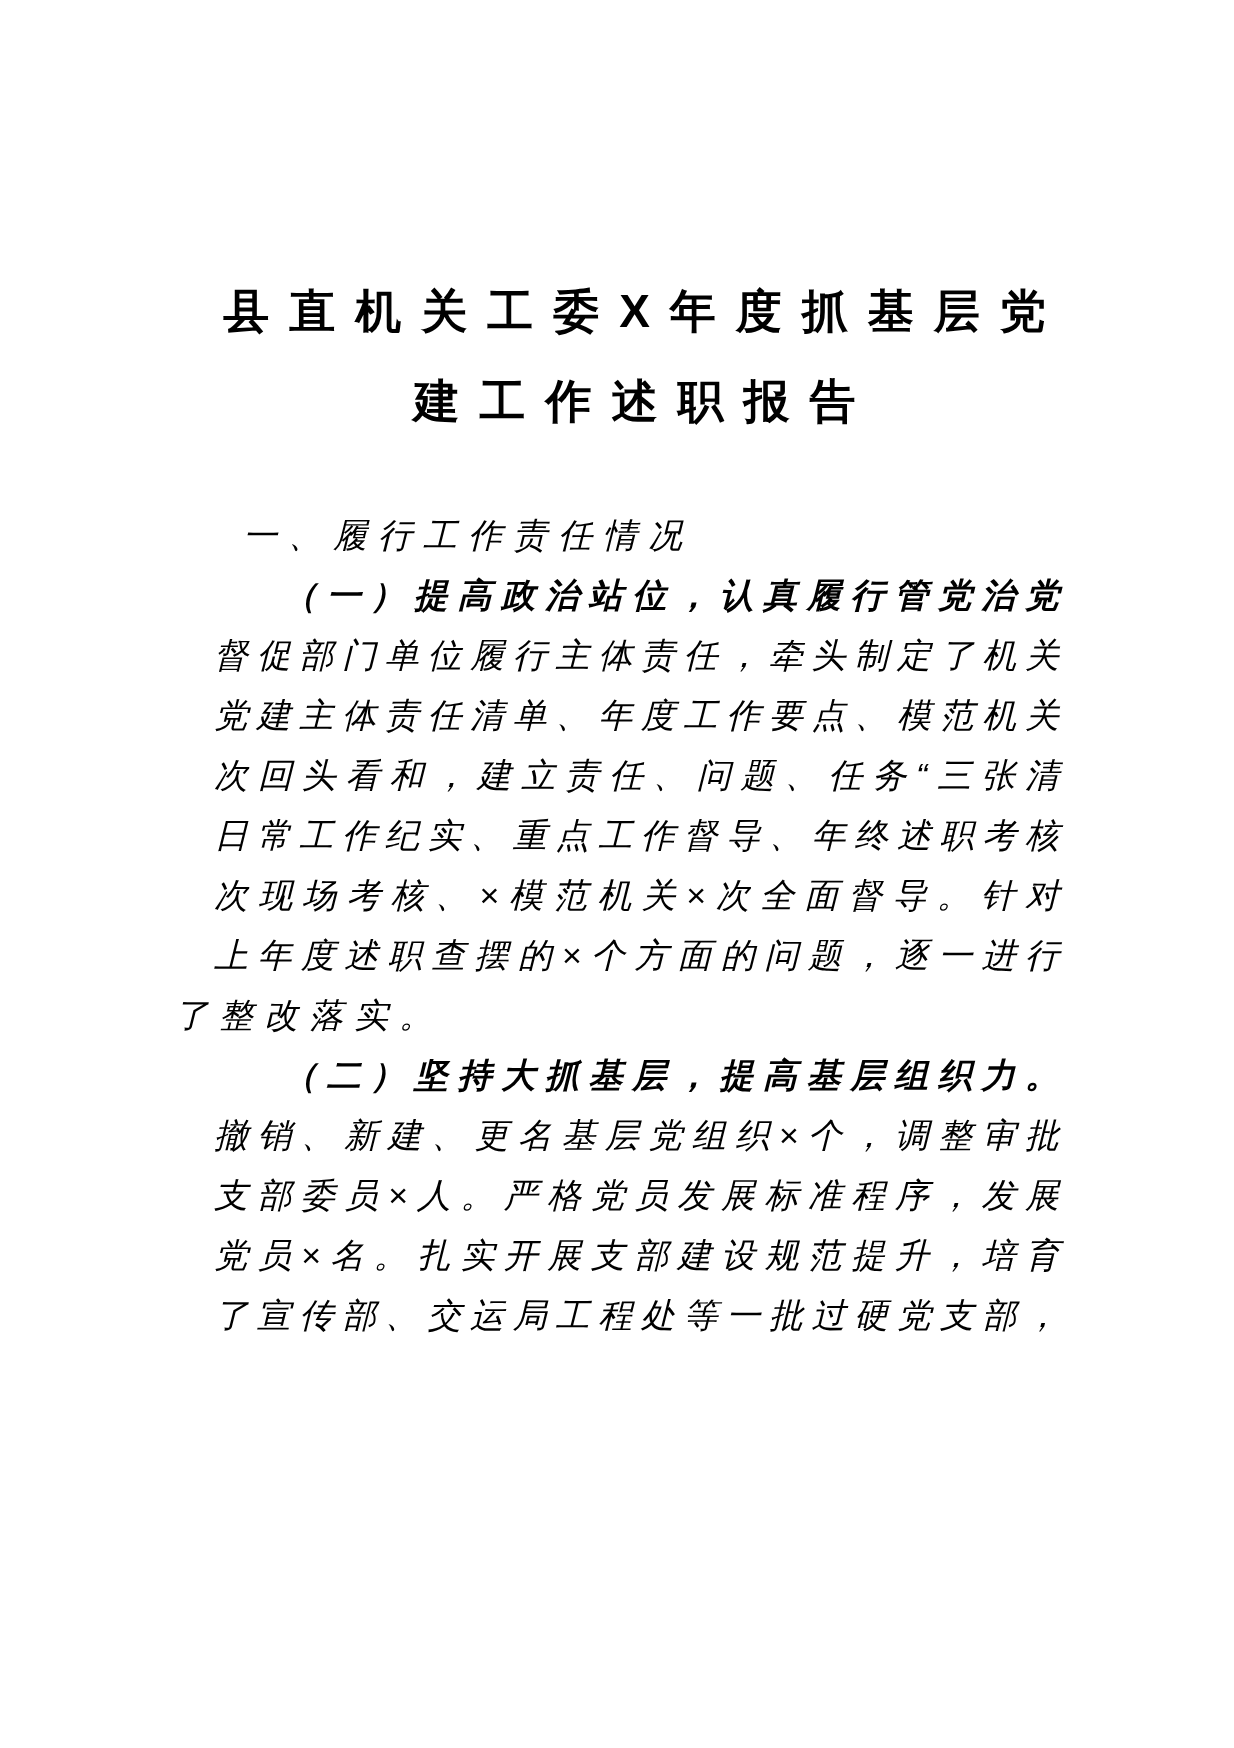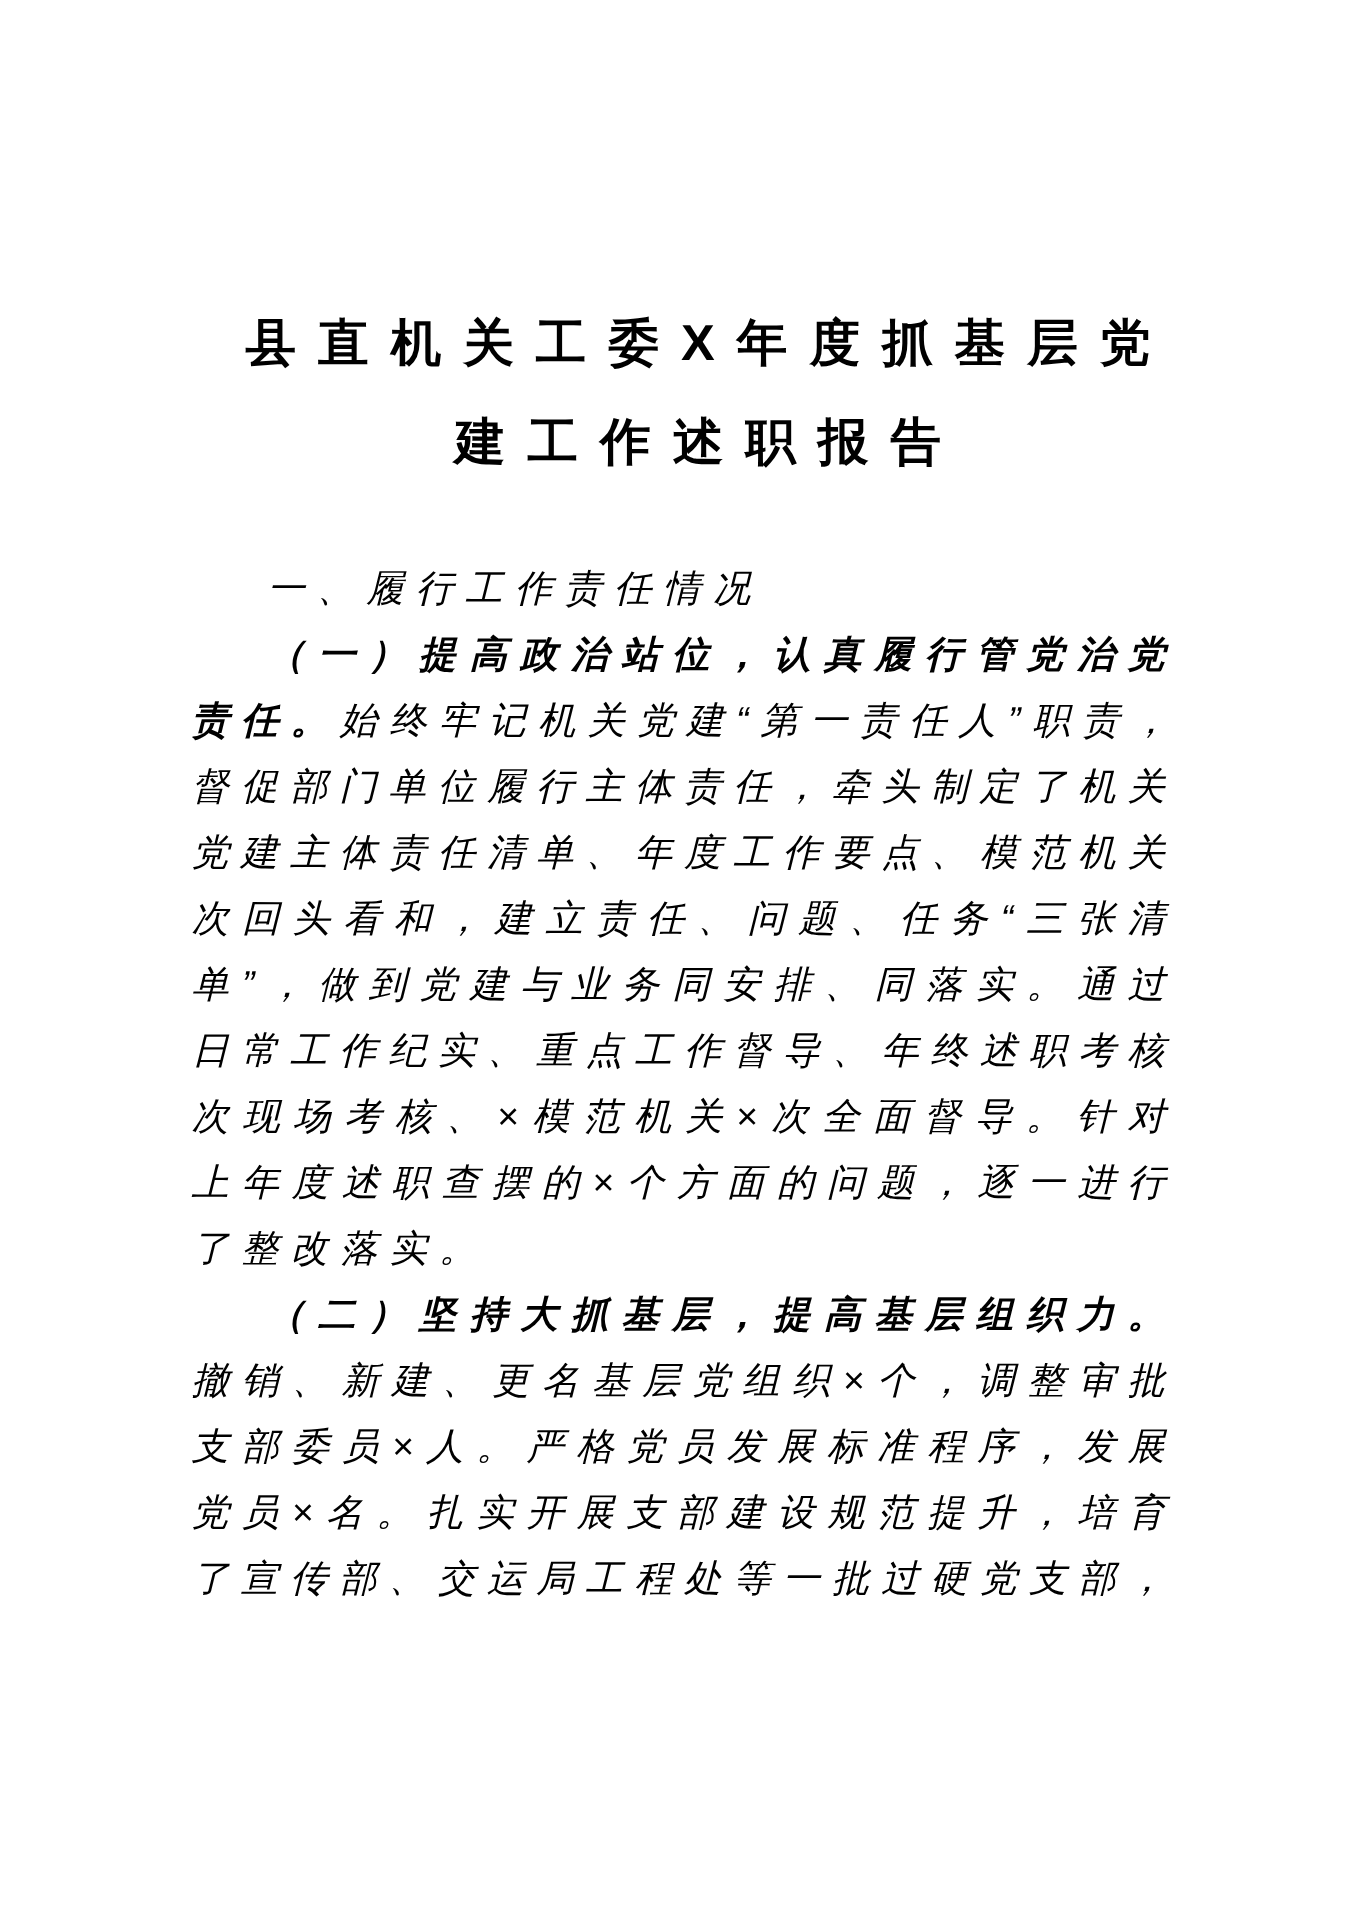--- a/index.html
+++ b/index.html
@@ -43,20 +43,21 @@
   }
   .line {
     height: 60px;
     overflow: visible;
     font-style: italic;
   }
   .just {
     text-align: justify;
     text-align-last: justify;
     letter-spacing: 8px;
+    margin-left: 40px;
   }
   .indent {
     text-indent: 69px;
   }
   .nowrap {
     white-space: nowrap;
   }
   .b {
     font-weight: 700;
   }
@@ -75,39 +76,33 @@
   </div>
 
   <div class="content">
 
     <div class="line indent">一、履行工作责任情况</div>
 
     <div class="line just indent">
       <span class="b">（一）提高政治站位，认真履行管党治党</span>
     </div>
 
-    <div class="line nowrap">
-      <span class="b">责任。</span><span class="r">始终牢记机关党建“第一责任人”职责，</span>
-    </div>
 
     <div class="line just">
       <span class="r">督促部门单位履行主体责任，牵头制定了机关</span>
     </div>
 
     <div class="line just">
       <span class="r">党建主体责任清单、年度工作要点、模范机关</span>
     </div>
 
     <div class="line just">
       <span class="r">次回头看和，建立责任、问题、任务“三张清</span>
     </div>
 
-    <div class="line just">
-      <span class="r">单”，做到党建与业务同安排、同落实。通过</span>
-    </div>
 
     <div class="line just">
       <span class="r">日常工作纪实、重点工作督导、年终述职考核</span>
     </div>
 
 
     <div class="line just">
       <span class="r">次现场考核、×模范机关×次全面督导。针对</span>
     </div>
 

